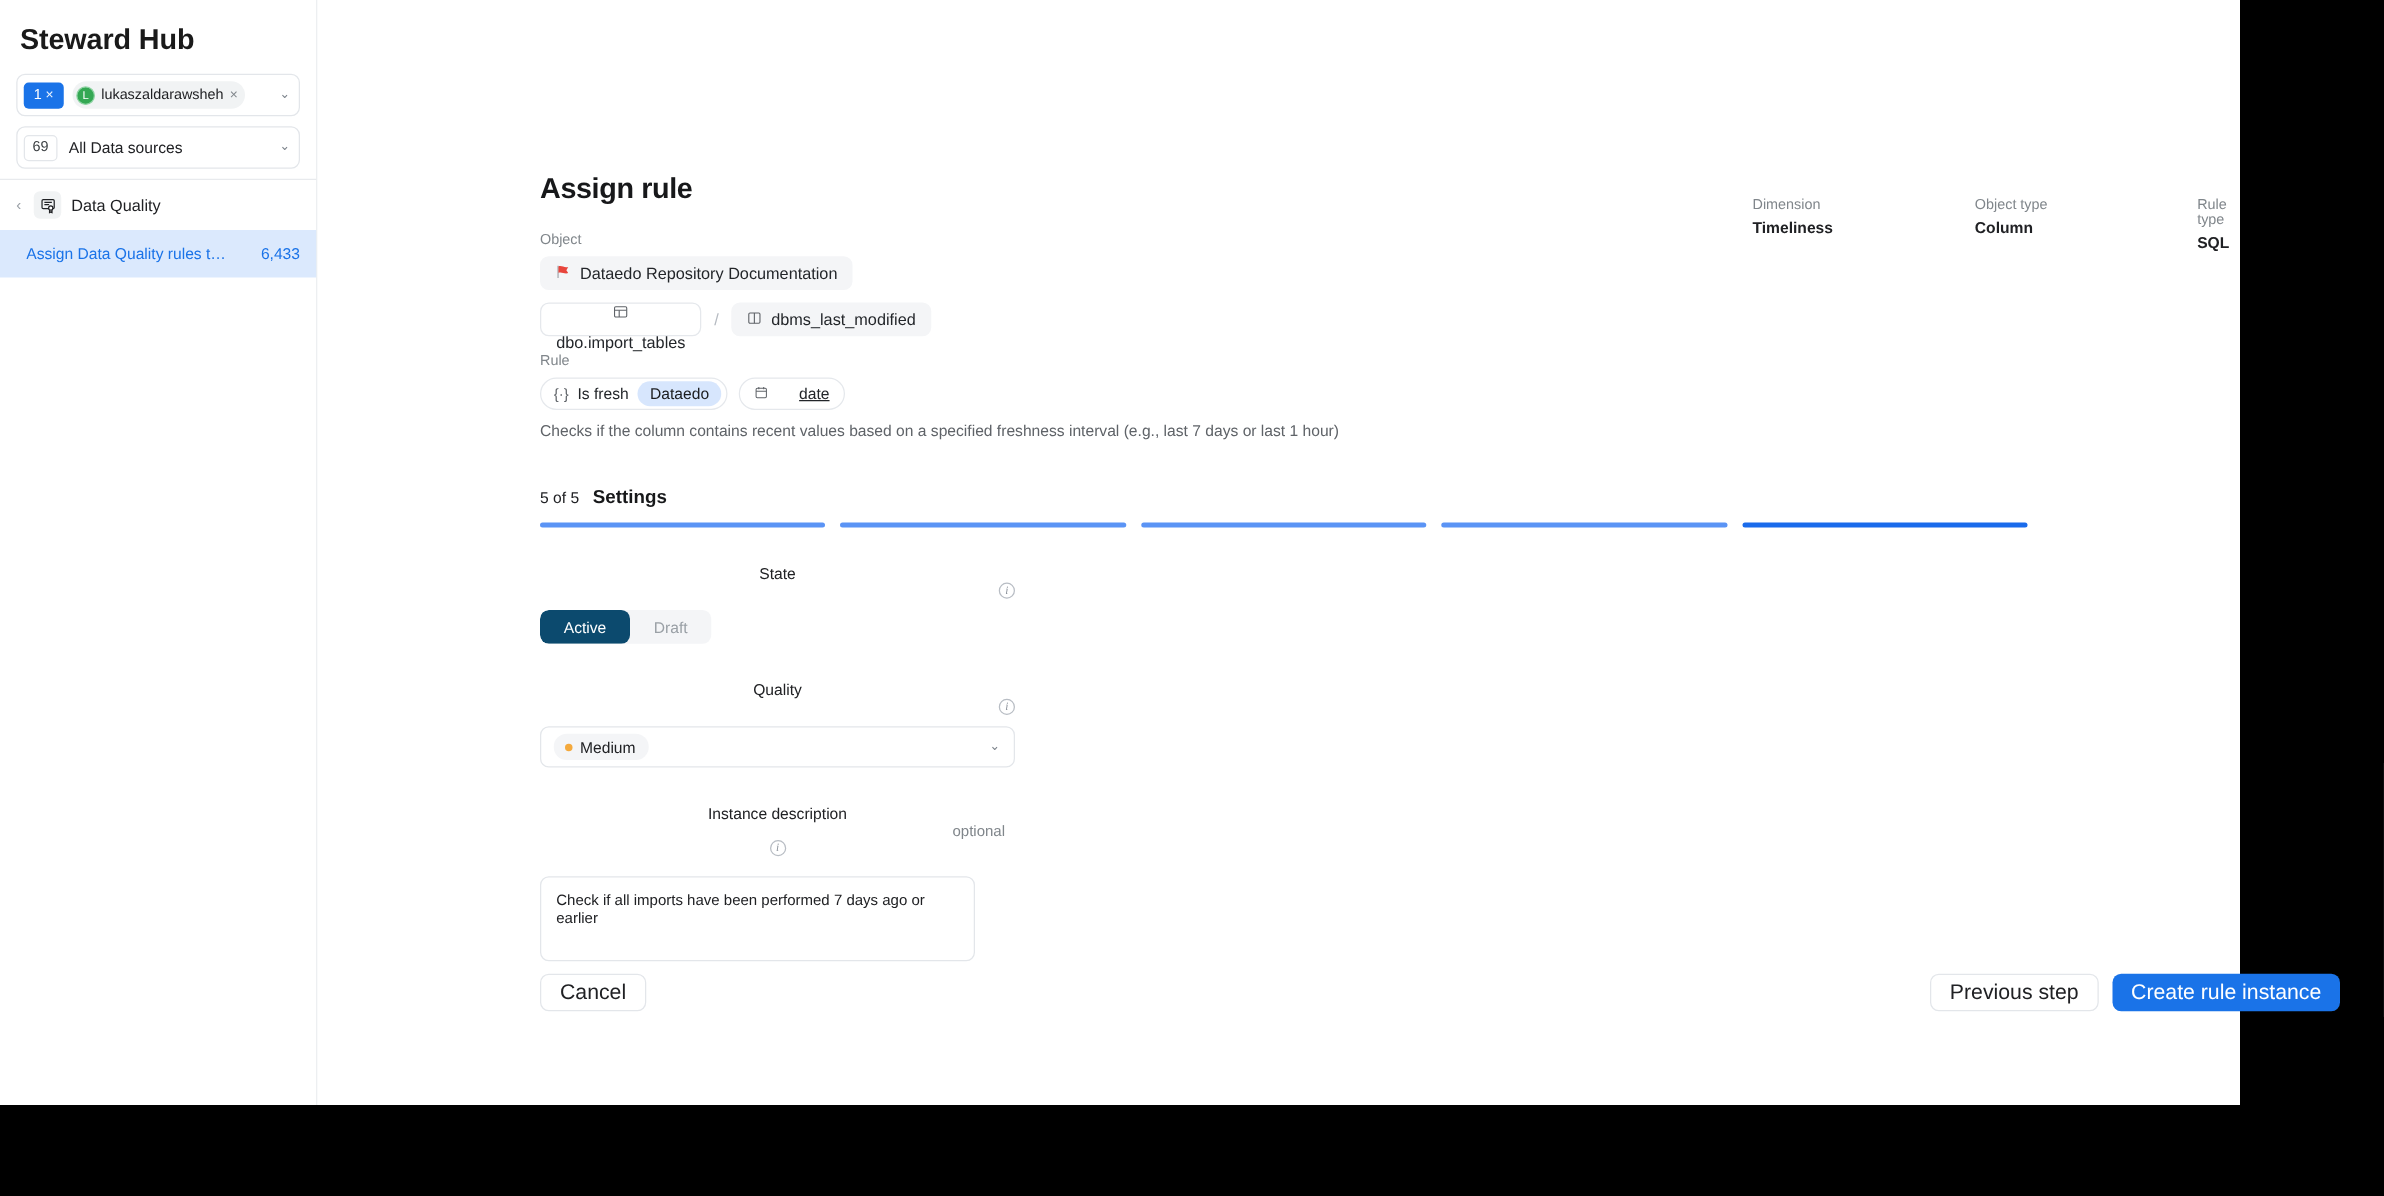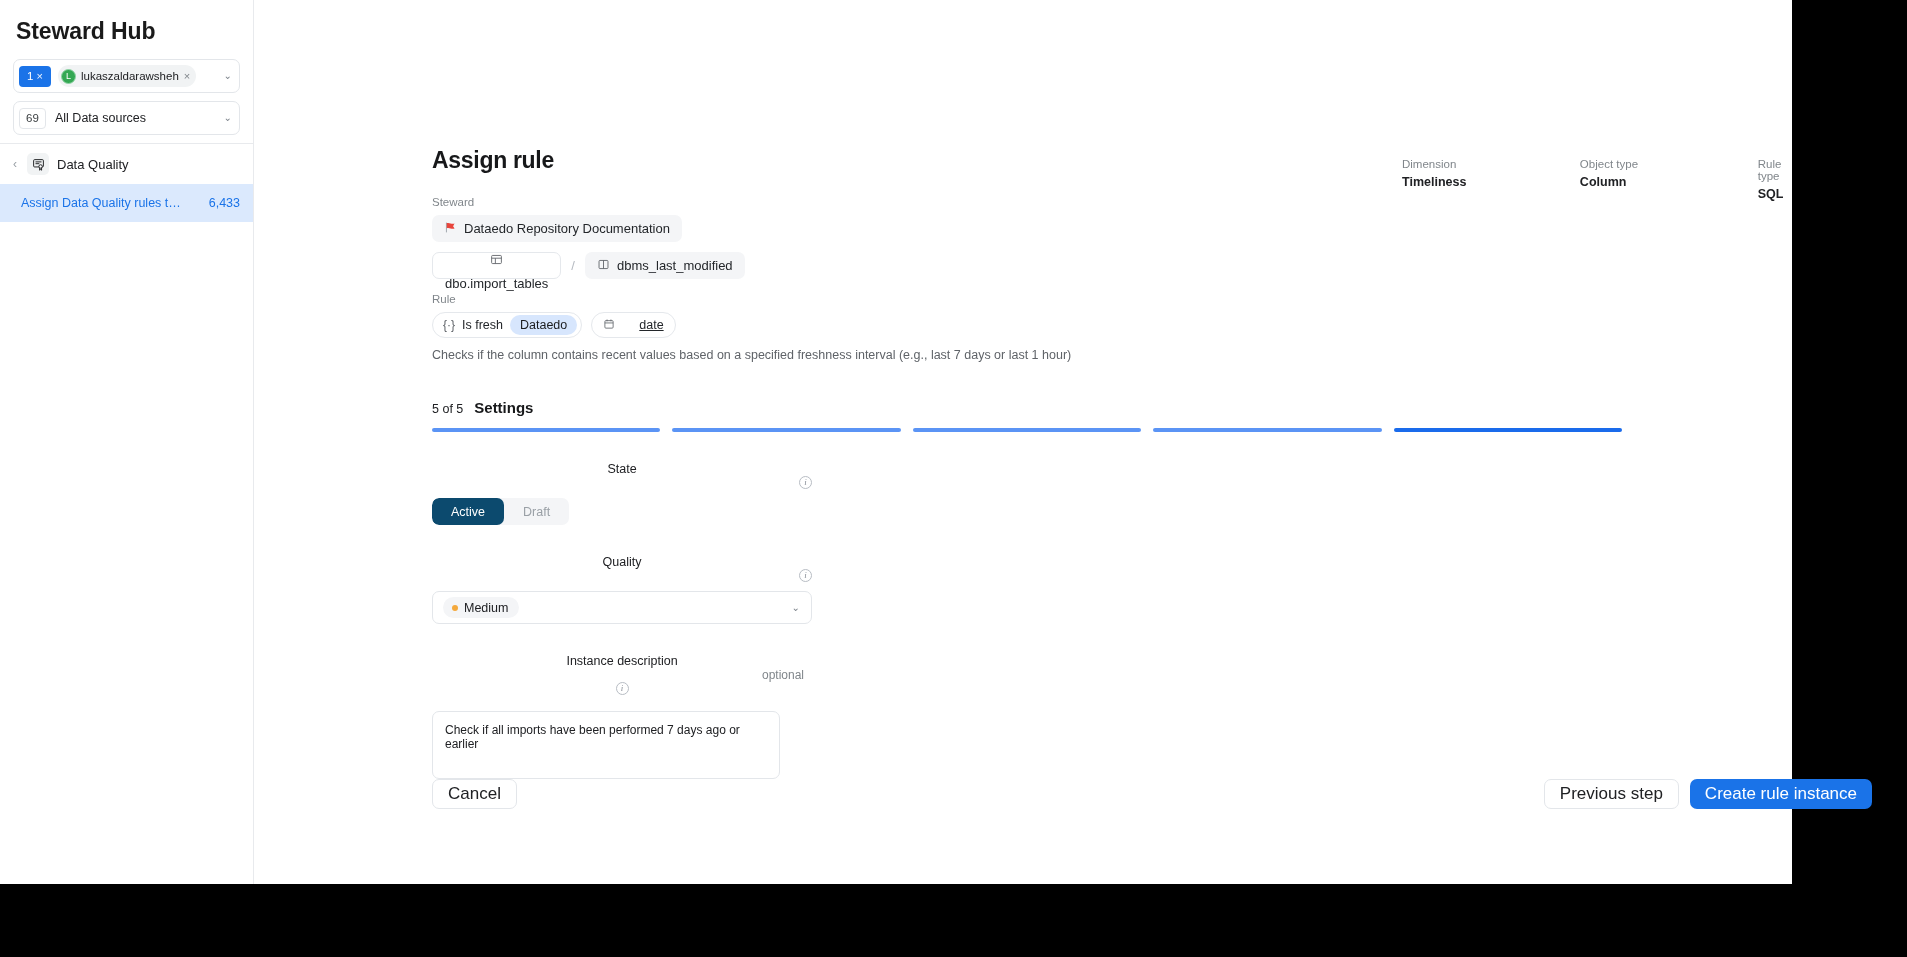--- a/index.html
+++ b/index.html
@@ -89,21 +89,21 @@
     padding: 0 13px 0 21px;
   }
   .nav-item-active .t {
     font-size: 12.5px; color: #1a73e8; flex: 1;
     overflow: hidden; white-space: nowrap;
   }
   .nav-item-active .n { font-size: 12.5px; color: #1a73e8; }
 
   
   #main { flex: 1; position: relative; background: #fff; }
-  .content { position: absolute; left: 178px; top: 147px; width: 1440px; }
+  .content { position: absolute; left: 178px; top: 137px; width: 1440px; }
 
   .page-title {
     font-size: 23px; font-weight: bold; color: #17181a;
     letter-spacing: -0.3px; margin-bottom: 22px;
   }
   .fld-label { font-size: 11.5px; color: #80868b; margin-bottom: 7px; }
 
   .chip {
     display: inline-flex; align-items: center; gap: 7px;
     height: 27px; padding: 0 12px;
@@ -258,21 +258,21 @@
       <span class="n">6,433</span>
     </div>
   </div>
 
   <div id="main">
 
     <div class="content">
 
       <div class="page-title">Assign rule</div>
 
-      <div class="fld-label">Steward</div>
+      <div class="fld-label">Object</div>
 
       <div class="chip-row">
         <span class="chip chip-grey">
           <span>
             <svg width="13" height="13" viewBox="0 0 16 16">
               <path d="M3 2 L3 14" stroke="#9aa0a6" stroke-width="1.1" fill="none"></path>
               <path d="M3.4 2.6 C7 1.4 9 4.4 13 3.2 L11.2 6.4 L13 9.2 C9 10.4 7 7.6 3.4 8.8 Z" fill="#e8453c"></path>
             </svg>
           </span>
           <span>Dataedo Repository Documentation</span>

